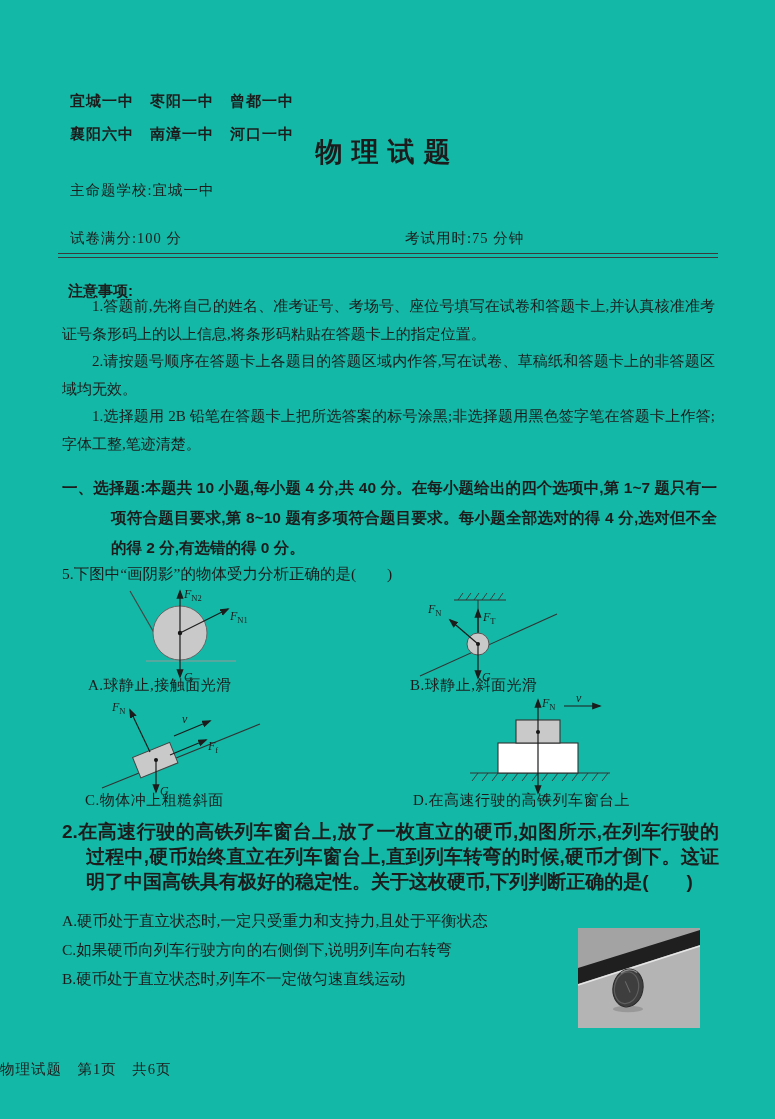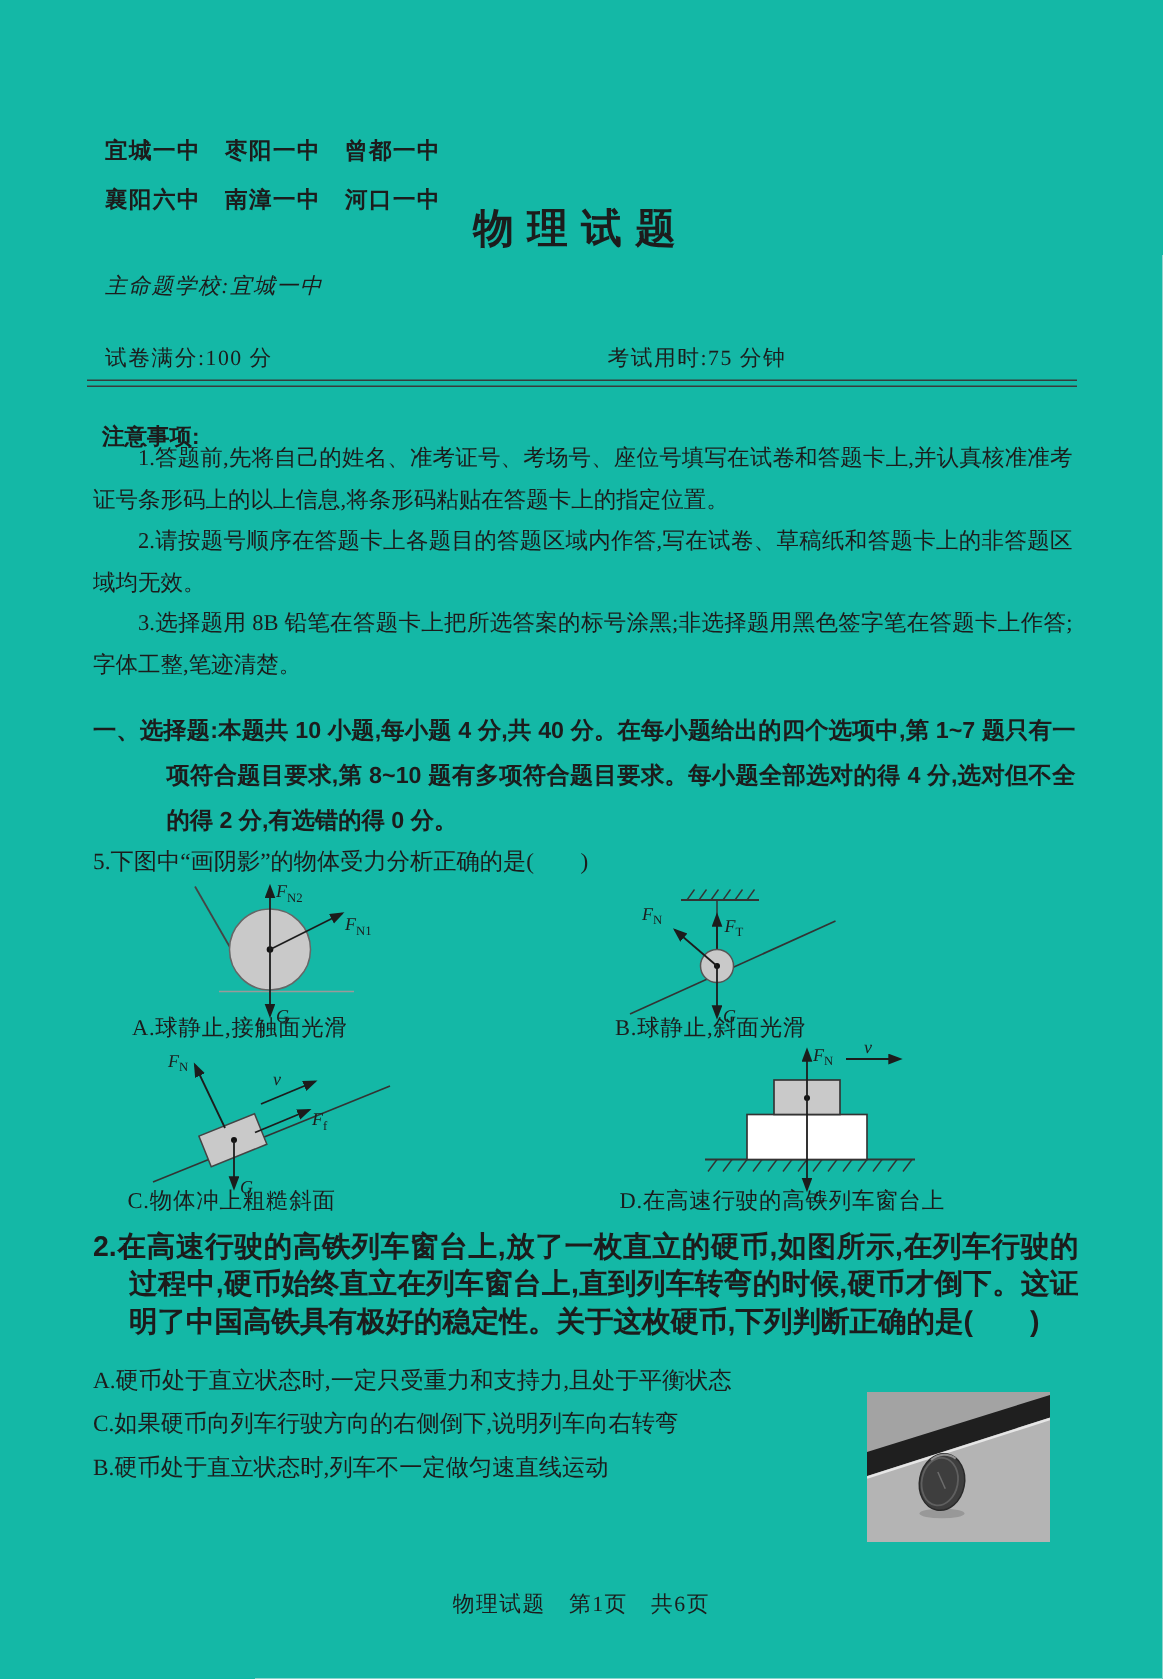--- a/index.html
+++ b/index.html
@@ -7,36 +7,36 @@
     position:relative;width:775px;height:1119px;background:#14b8a6;
     margin:0 auto;overflow:hidden;color:#1c1c1c;
     font-family:"Liberation Serif","DejaVu Serif",serif;
   }
   .abs{position:absolute;}
   .hei{font-family:"Liberation Sans","DejaVu Sans",sans-serif;font-weight:bold;}
   .serif{font-family:"Liberation Serif","DejaVu Serif",serif;}
   .schools{left:70px;top:84px;font-size:15px;line-height:33px;letter-spacing:1px;}
   .exam-session{left:280px;top:94px;font-size:21px;letter-spacing:1px;}
   .subject-title{left:0;top:134px;width:775px;text-align:center;font-size:27px;letter-spacing:9px;}
-  .proposer{left:70px;top:181px;font-size:14.5px;letter-spacing:1px;font-style:italic;}
+  .proposer{left:70px;top:181px;font-size:14.5px;letter-spacing:1px;}
   .score-row{left:70px;top:229px;width:650px;font-size:14.5px;letter-spacing:1px;}
   .score-row .duration{position:absolute;left:335px;top:0;}
   .double-rule{left:58px;top:253px;width:660px;height:3px;border-top:1.3px solid #3a3a3a;border-bottom:1.3px solid #3a3a3a;}
   .notice-title{left:68px;top:282px;font-size:15px;}
   .notice-body{left:62px;top:293px;width:653px;font-size:15px;line-height:27.5px;text-align:justify;}
   .notice-body p{margin:0;text-indent:2em;}
   .section-heading{left:62px;top:473px;width:657px;font-size:15.5px;line-height:30px;text-align:justify;padding-left:49px;text-indent:-49px;box-sizing:border-box;padding-right:2px;}
   .q1-stem{left:62px;top:564px;width:656px;font-size:15.5px;}
   .diagram{position:absolute;}
   .diagram-caption{position:absolute;font-size:15px;letter-spacing:0.5px;}
   .q2-stem{left:62px;top:819px;width:657px;font-size:19px;line-height:25px;text-align:justify;padding-left:24px;text-indent:-24px;box-sizing:border-box;}
   .q2-options{left:62px;top:906px;width:506px;font-size:15.5px;line-height:29px;text-align:justify;}
   .q2-options .opt{margin:0;padding-left:1.25em;text-indent:-1.25em;}
   .photo{left:578px;top:928px;width:122px;height:100px;}
-  .footer{left:0;top:1060px;width:775px;text-align:center;font-size:14.5px;letter-spacing:1px;}
+  .footer{left:0;top:1060px;width:775px;text-align:left;font-size:14.5px;letter-spacing:1px;}
   svg text{fill:#1c1c1c;}
   .flabel{font-size:12px;font-family:"Liberation Serif","DejaVu Serif",serif;}
 </style>
 </head>
 <body>
 
 <div class="page">
 
   <div class="abs schools hei">
     <div>宜城一中　枣阳一中　曾都一中</div>
@@ -48,21 +48,21 @@
   <div class="abs score-row serif">
     <span>试卷满分:100 分</span>
     <span class="duration">考试用时:75 分钟</span>
   </div>
   <div class="abs double-rule"></div>
 
   <div class="abs notice-title hei">注意事项:</div>
   <div class="abs notice-body">
     <p>1.答题前,先将自己的姓名、准考证号、考场号、座位号填写在试卷和答题卡上,并认真核准准考证号条形码上的以上信息,将条形码粘贴在答题卡上的指定位置。</p>
     <p>2.请按题号顺序在答题卡上各题目的答题区域内作答,写在试卷、草稿纸和答题卡上的非答题区域均无效。</p>
-    <p>3.选择题用 8B 铅笔在答题卡上把所选答案的标号涂黑;非选择题用黑色签字笔在答题卡上作答;字体工整,笔迹清楚。</p>
+    <p>1.选择题用 2B 铅笔在答题卡上把所选答案的标号涂黑;非选择题用黑色签字笔在答题卡上作答;字体工整,笔迹清楚。</p>
   </div>
 
   <div class="abs section-heading hei">一、选择题:本题共 10 小题,每小题 4 分,共 40 分。在每小题给出的四个选项中,第 1~7 题只有一项符合题目要求,第 8~10 题有多项符合题目要求。每小题全部选对的得 4 分,选对但不全的得 2 分,有选错的得 0 分。</div>
 
   <div class="abs q1-stem">5.下图中“画阴影”的物体受力分析正确的是(　　)</div>
 
   <svg class="diagram" style="left:118px;top:583px" width="150" height="100" viewBox="0 0 150 100">
     <defs>
         <marker id="ma" markerWidth="9" markerHeight="8" refX="6.5" refY="3" orient="auto">
           <path d="M0,0 L8,3 L0,6 z" fill="#1c1c1c"></path>

